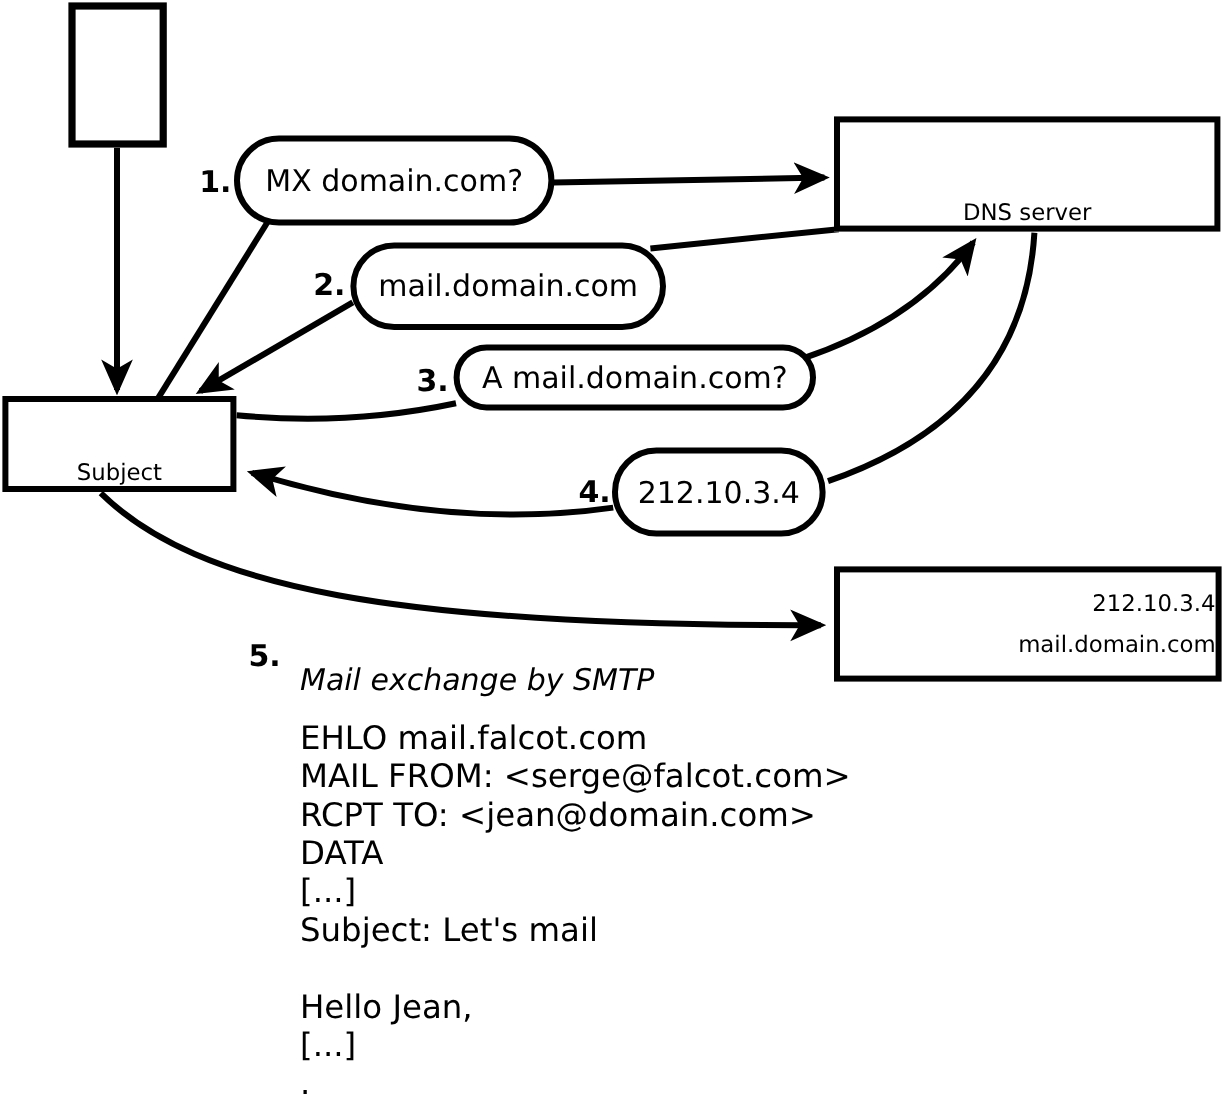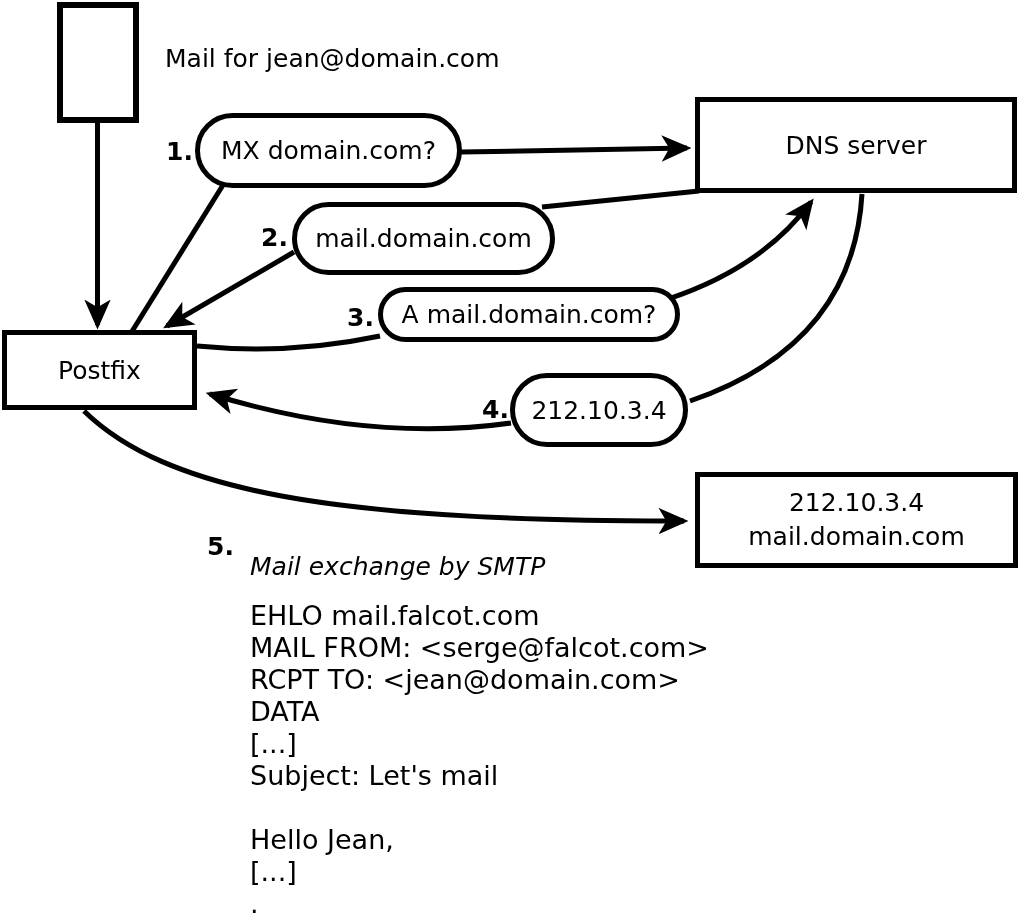--- a/index.html
+++ b/index.html
@@ -3,22 +3,22 @@
 <meta charset="utf-8">
 <style>
   html,body{margin:0;padding:0;background:#fff;}
   .canvas{
     position:relative;width:1024px;height:919px;background:#ffffff;
     font-family:"DejaVu Sans","Liberation Sans",sans-serif;color:#000;
     overflow:hidden;
   }
   .layer{position:absolute;left:0;top:0;width:1024px;height:919px;}
   .node{position:absolute;box-sizing:border-box;background:#fff;
-        display:flex;align-items:center;justify-content:center;
-        font-size:25px;}
+        display:flex;align-items:flex-end;justify-content:center;
+        font-size:19px;}
   .mail-rect{left:57px;top:2px;width:82px;height:121px;border:6px solid #000;}
   .postfix{left:2px;top:330px;width:195px;height:80px;border:5px solid #000;}
   .dns{left:695px;top:97px;width:322px;height:96px;border:5px solid #000;}
   .target{left:695px;top:472px;width:323px;height:96px;border:5px solid #000;
           flex-direction:column;line-height:34px;}
   .pill{position:absolute;box-sizing:border-box;background:#fff;border:5px solid #000;
         border-radius:40px;display:flex;align-items:center;justify-content:center;
         font-size:25px;}
   .pill1{left:195px;top:113px;width:267px;height:75px;text-align:right;}
   .pill2{left:292px;top:202px;width:263px;height:73px;}
@@ -57,24 +57,23 @@
       <path d="M 197,346 Q 290,355 380,336"></path>
       <path d="M 668,299 Q 762,268 811,202" marker-end="url(#arrow)"></path>
       <path d="M 862,194 Q 853,345 690,401"></path>
       <path d="M 511,423 Q 370,443 210,394" marker-end="url(#arrow)"></path>
       <path d="M 84,411 C 165,490 330,522 684,521" marker-end="url(#arrow)"></path>
     </g>
   </svg>
 
   <div class="node mail-rect"></div>
 
-  <div class="caption cap-mail">Mail for jean@domain.com</div>
 
   <div class="node postfix">
-    <span>Postfix</span>
+    <span>Subject</span>
   </div>
 
   <div class="node dns">
     <span>DNS server</span>
   </div>
 
   <div class="node target">
     <span>212.10.3.4</span>
     <span>mail.domain.com</span>
   </div>

